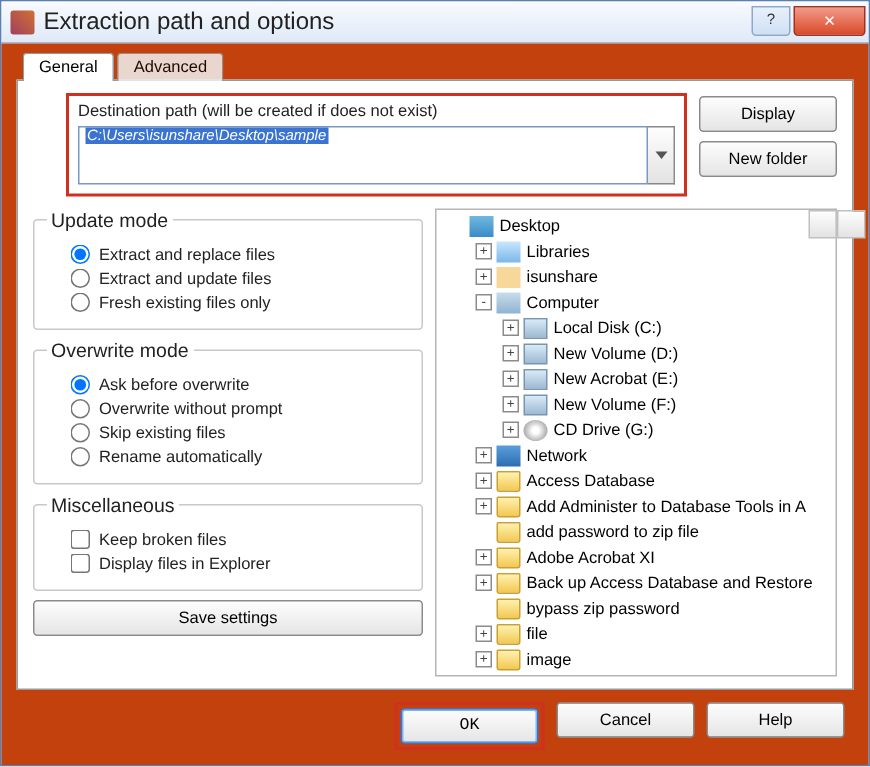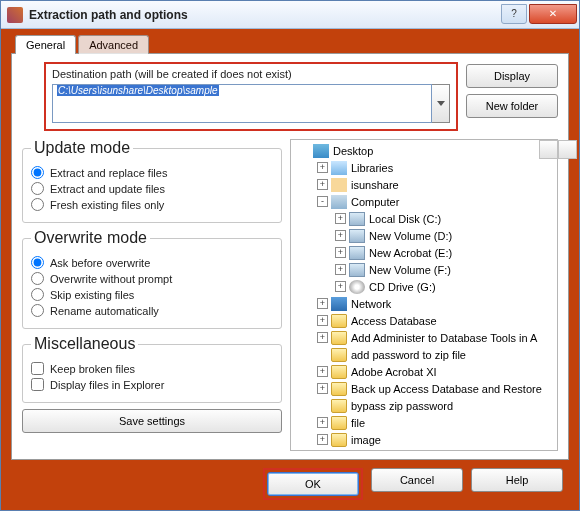--- a/index.html
+++ b/index.html
@@ -1,20 +1,20 @@
 <!DOCTYPE html>
 <html><head>
 <meta charset="utf-8">
 <style>
   * { box-sizing: border-box; margin: 0; padding: 0; }
   body { font-family: "Segoe UI", Tahoma, sans-serif; font-size: 11px; background: #fff; }
   .window { width: 580px; height: 511px; border: 1px solid #5a7fb0; background: #f0f0f0; display: flex; flex-direction: column; }
   .titlebar { height: 30px; background: linear-gradient(#f8fbff,#dfe9f7); display: flex; align-items: center; padding: 0 0 0 6px; border-bottom: 1px solid #9fbad9; }
   .titlebar .icon { width: 16px; height: 16px; margin-right: 6px; background: linear-gradient(45deg,#a04060,#d07030); border-radius: 2px; }
-  .titlebar .title { flex: 1; font-size: 12px; color: #222; font-weight: bold; }
+  .titlebar .title { flex: 1; font-size: 16px; color: #222; }
   .winbtns { display: flex; height: 22px; margin-right: 2px; }
   .winbtn { width: 30px; height: 20px; border: 1px solid #8fa8c8; background: linear-gradient(#f8fcff,#d6e3f3); margin-left: 2px; border-radius: 0 0 3px 3px; display:flex;align-items:center;justify-content:center; font-size:10px; color:#333;}
   .winbtn.close { width: 48px; background: linear-gradient(#f29a8a,#d94a2a); color:#fff; border-color:#a03020;}
   .winbtn.hint{ width:26px; background: linear-gradient(#e8f0fb,#cfe0f4);}
   .body { flex:1; padding: 6px 10px 10px 10px; background:#c2410c; display:flex; flex-direction:column;}
   .tabrow { display:flex; margin-left:4px; }
   .tab { padding: 3px 10px; border:1px solid #999; border-bottom:none; background:#fff; border-radius:3px 3px 0 0; margin-right:2px; position:relative; z-index:2;}
   .tab.inactive { background:#f0f0f0; opacity:.85;}
   .tabpanel { border:1px solid #999; background:#fff; margin-top:-1px; padding:8px 10px; flex:1; display:flex; flex-direction:column; }
   .toprow { display:flex; gap:8px;padding-left:22px; }
@@ -22,22 +22,22 @@
   .destlabel { font-size:11px; color:#222; margin-bottom:4px; }
   .pathinput-wrap { display:flex; }
   .pathinput { flex:1; height:39px; border:1px solid #7a99c2; background:#fff; padding:0 4px; font-size:10px;font-style:italic; }
   .pathinput .sel { background:#3a74d0; color:#fff; padding:0 1px;}
   .dropdown { width:18px; border:1px solid #888; border-left:none; background:linear-gradient(#fefefe,#e3e3e3); display:flex;align-items:center;justify-content:center;}
   .sidebtns { display:flex; flex-direction:column; gap:6px; padding-top:2px;}
   .btn { height:24px; min-width:92px; padding:0 10px; border:1px solid #8a8a8a; border-radius:3px; background:linear-gradient(#fdfdfd,#e5e5e5); font-size:11px; text-align:center; line-height:22px;}
   .mainrow { display:flex; gap:8px; margin-top:8px; flex:1; min-height:0;}
   .leftcol { width:260px; display:flex; flex-direction:column; gap:6px;}
   fieldset { border:1px solid #c8c8c8; border-radius:3px; padding:6px 8px 8px 8px;}
-  legend { font-size:16px; padding:0 3px; color:#222;}
-  .opt { display:flex; align-items:center; gap:6px; margin:3px 0; font-size:11px; color:#222;}
+  legend { font-size:13px; padding:0 3px; color:#222;}
+  .opt { display:flex; align-items:center; gap:6px; margin:3px 16px; font-size:11px; color:#222;}
   .opt input[type=radio],.opt input[type=checkbox]{ width:13px; height:13px;}
   .opt.disabled { color:#9a9a9a;}
   .savebtn { height:24px; border:1px solid #8a8a8a; border-radius:3px; background:linear-gradient(#fdfdfd,#e5e5e5); text-align:center; line-height:22px;}
   .tree { flex:1; border:1px solid #b6b6b6; background:#fff; overflow:auto; font-size:11px; padding:2px 0;}
   .trow { display:flex; align-items:center; height:17px; white-space:nowrap;}
   .ind { display:inline-block; }
   .tg { width:11px; height:11px; border:1px solid #8b8b8b; background:#fff; display:inline-flex; align-items:center; justify-content:center; font-size:9px; line-height:1; margin-right:3px; color:#444;}
   .tg.blank{ border:none; background:transparent;}
   .ticon { width:16px; height:14px; margin-right:4px; display:inline-block; vertical-align:middle;}
   .folder{ background:linear-gradient(#fff1b0,#f2c852); border:1px solid #caa030; border-radius:1px 1px 2px 2px;}
@@ -46,21 +46,21 @@
   .user{ background:#f8d89a;}
   .comp{ background:linear-gradient(#c9dcea,#8fb4d2);}
   .disk{ background:linear-gradient(#d9eaf6,#9db9d2); border:1px solid #7a95b0;}
   .cd{ background:radial-gradient(circle,#fff 20%,#c0c0c0 60%,#888); border-radius:50%;}
   .net{ background:linear-gradient(#5a9edc,#2c6db0);}
   .scrollx{ height:17px; background:#f0f0f0; border-top:1px solid #d0d0d0; position:relative;}
   .scrollx::before,.scrollx::after{content:"";position:absolute;top:0;width:17px;height:17px;background:linear-gradient(#fefefe,#e3e3e3);border:1px solid #c0c0c0;}
   .scrollx::before{left:0;} .scrollx::after{right:0;}
   .scrollx .thumb{position:absolute;left:80px;top:1px;height:14px;width:70px;background:linear-gradient(#eaeaea,#cfcfcf);border:1px solid #b0b0b0;border-radius:2px;}
   .dlgbtns { display:flex; justify-content:flex-end; gap:8px; padding:8px 6px 0 0;}
-  .okwrap{ border:2px solid #d03020; padding:2px;}
+  .okwrap{ border:2px solid #d03020; padding:2px;font-family:Liberation Mono, monospace;}
   .btn.default{ border:1px solid #3a74d0; box-shadow:0 0 0 1px #7fb4ec inset;}
   .carat{ width:0;height:0;border-left:4px solid transparent;border-right:4px solid transparent;border-top:5px solid #555;}
 </style>
 </head>
 <body>
 
 <div class="window">
   <div class="titlebar">
     <div class="icon"></div>
     <div class="title">Extraction path and options</div>

